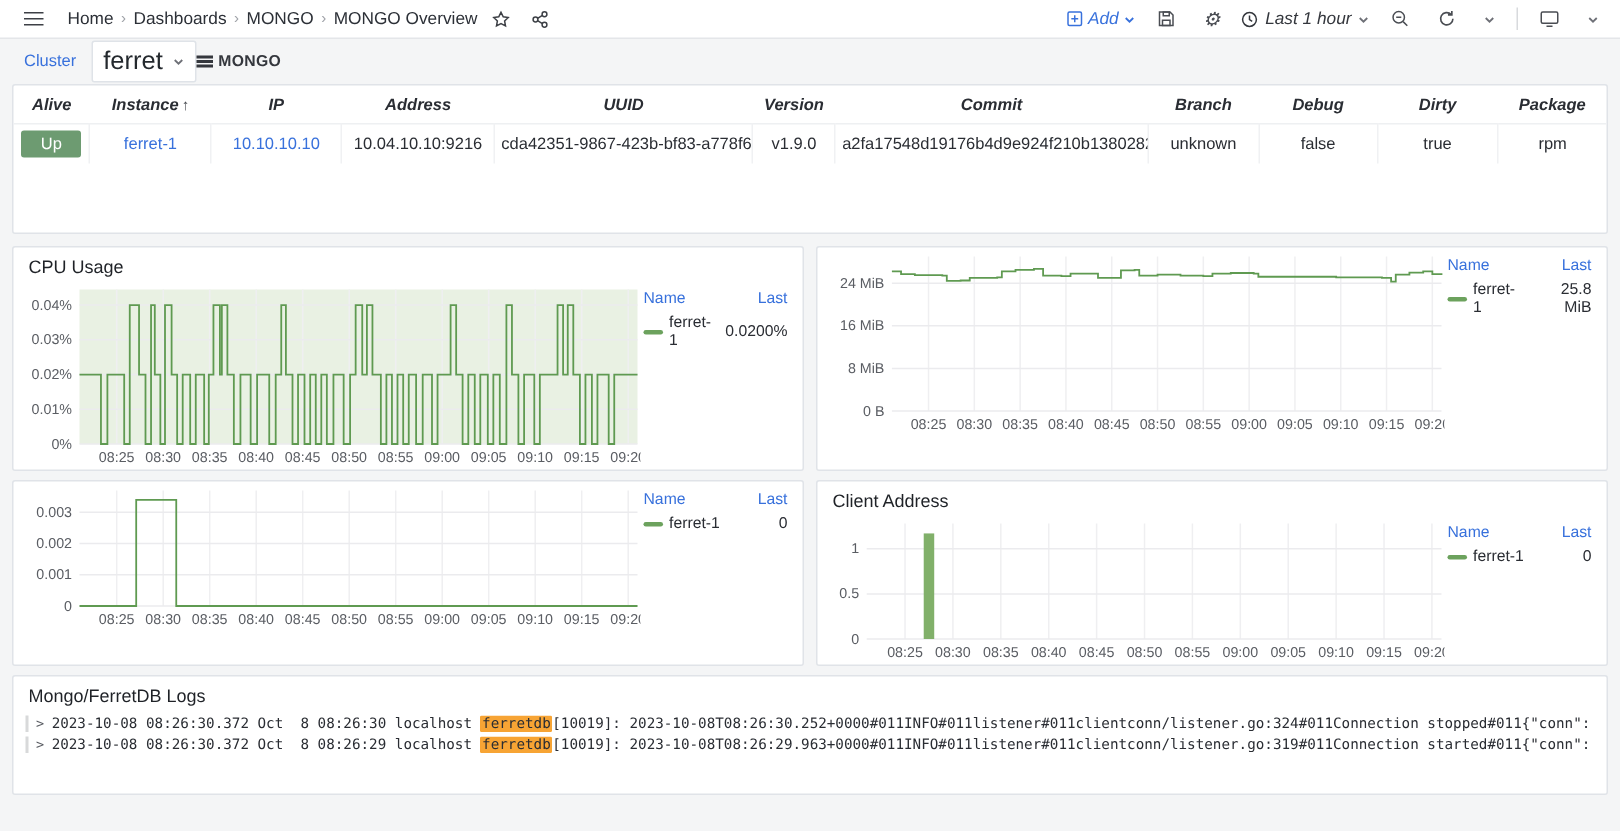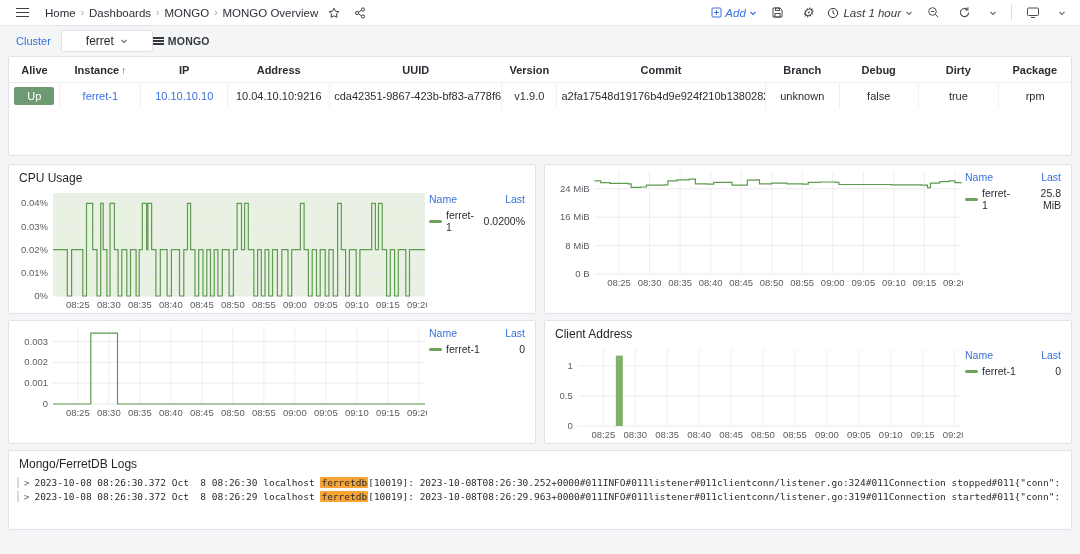--- a/index.html
+++ b/index.html
@@ -20,38 +20,38 @@
   .nav-right { gap:10px;font-style:italic; }
   .addbtn { display:flex; align-items:center; gap:3px; color:#3871dc; font-size:11.5px; font-weight:500; cursor:pointer; }
   .timepick { display:flex; align-items:center; gap:4px; font-size:11.5px; color:#34373d; cursor:pointer; }
   .vdiv { width:1px; height:15px; background:#d8dadd; }
   .gearglyph { font-size:13px; line-height:1; }
 
   
   .subbar { height:30px; display:flex; align-items:center; justify-content:flex-start; padding:0 12px; }
   .varpair { display:flex; align-items:center; gap:6px; }
   .varlabel { color:#3871dc; font-size:11px; font-weight:500; padding:3px 4px; cursor:pointer; }
-  .vardrop { background:#fff; border:1px solid #dfe3e8; border-radius:2px; font-size:12px;
-    padding:3px 24px; display:flex; align-items:center; gap:6px; cursor:pointer; color:#24292e; }
+  .vardrop { background:#fff; border:1px solid #dfe3e8; border-radius:2px; font-size:17px;
+    padding:3px 7px; display:flex; align-items:center; gap:6px; cursor:pointer; color:#24292e; }
   .tagbtn { display:flex; align-items:center; gap:4px; font-size:10.5px; font-weight:700;
     color:#34373d; cursor:pointer; letter-spacing:.2px; }
   .tagbtn i { display:block; width:11px; height:1.5px; background:#34373d; box-shadow:0 3px 0 #34373d, 0 -3px 0 #34373d; margin:3px 0; }
 
   
   .dash { padding:0 8px; }
   .section-head { display:flex; align-items:center; gap:5px; height:22px; margin:2px 0 4px 2px;
     font-size:12px; font-weight:700; cursor:pointer; color:#1f2227; }
   .panel { background:#fff; border:1px solid #e0e3e8; border-radius:2px; }
   .panel-title { font-size:12px; font-weight:500; color:#1f2227; padding:6px 10px 2px 10px; cursor:pointer; }
 
   
   .table-panel { height:100px; margin-bottom:8px; overflow:hidden; }
   table.ovw { width:100%; border-collapse:collapse; table-layout:fixed; font-size:11px; }
   table.ovw th { font-weight:600; color:#2a2d33; padding:7px 4px 6px; text-align:center;
-    white-space:nowrap; overflow:hidden; cursor:pointer; }
+    white-space:nowrap; overflow:hidden; cursor:pointer;font-style:italic; }
   table.ovw td { text-align:center; padding:4px 4px; border-top:1px solid #eef0f2;
     border-right:1px solid #f0f1f3; white-space:nowrap; overflow:hidden; color:#2a2d33; }
   table.ovw td:last-child { border-right:none; }
   .cell-badge { display:inline-block; min-width:40px; background:#6d9b71; color:#fff;
     border-radius:2px; padding:3px 10px; font-size:11px; }
   td.badge-cell { padding:2px 3px; }
   .linkval { color:#3871dc; cursor:pointer; }
   .sort-arrow { font-size:10px; color:#4a4d53; margin-left:2px; }
 
   

